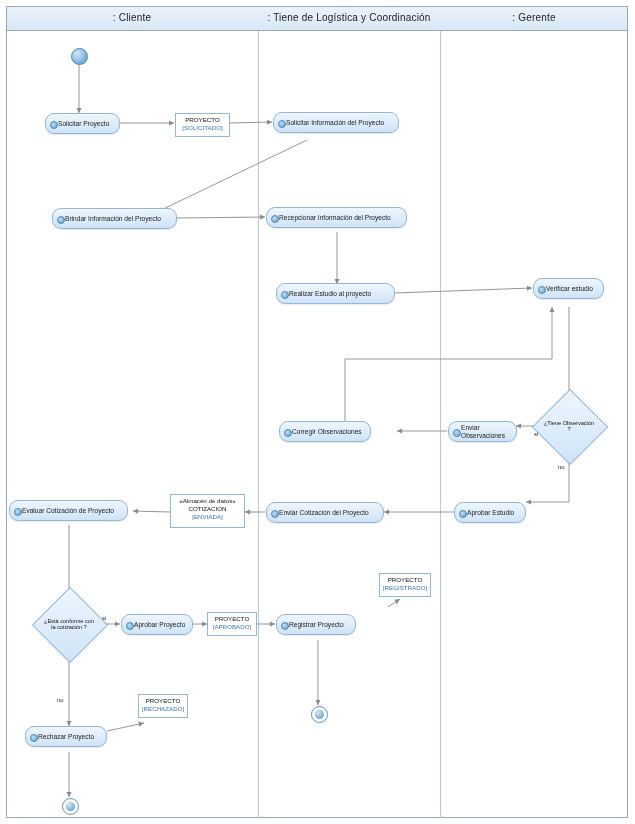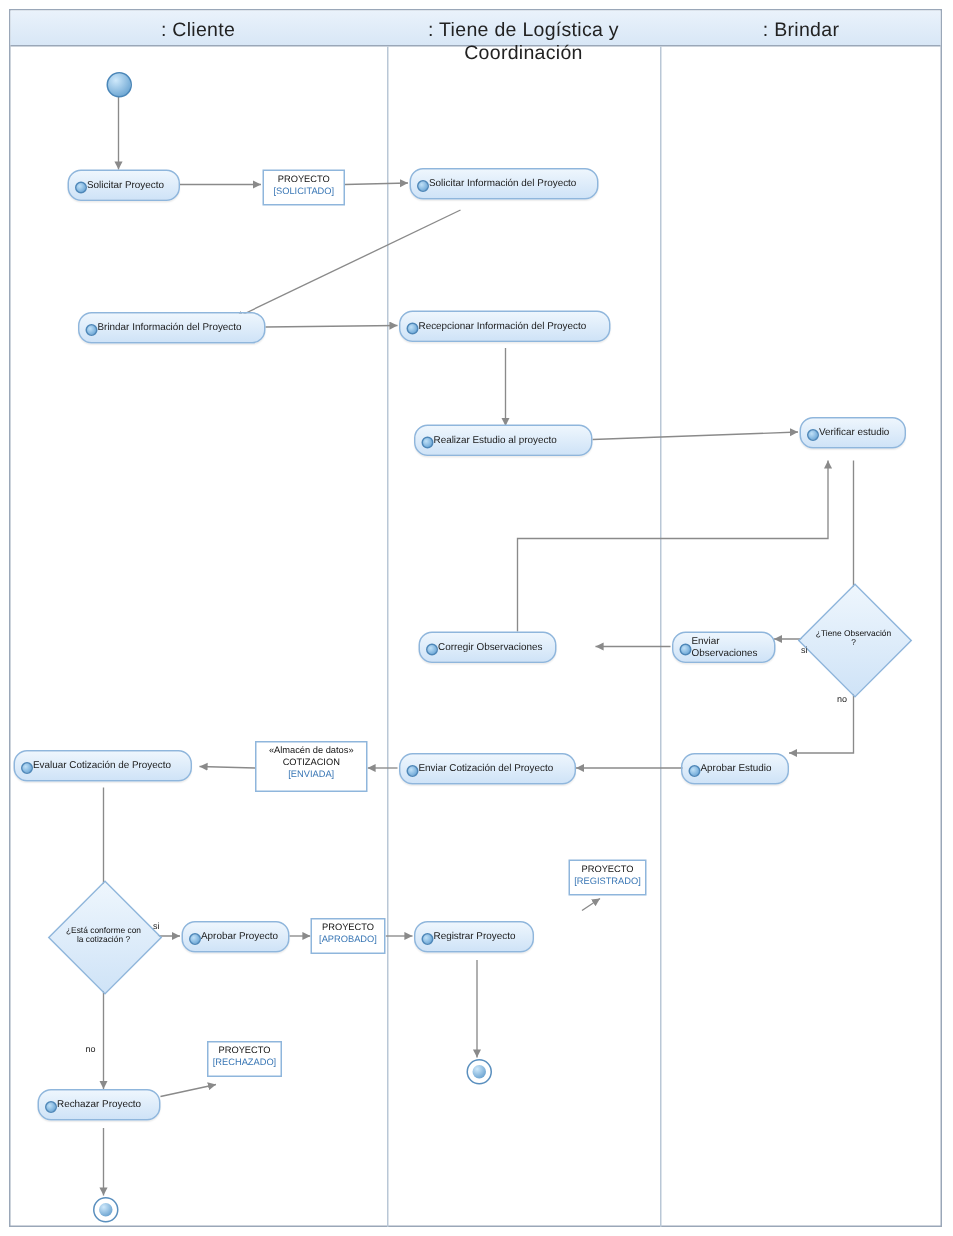--- a/index.html
+++ b/index.html
@@ -1,20 +1,20 @@
 <!DOCTYPE html>
 <html><head>
 <meta charset="utf-8">
 <style>
   html,body{margin:0;padding:0;background:#ffffff;}
   body{font-family:"Liberation Sans",sans-serif;}
   #page{position:relative;width:635px;height:824px;overflow:hidden;background:#fff;}
   #frame{position:absolute;left:6px;top:6px;width:622px;height:812px;border:1px solid #9aa7b8;background:#ffffff;box-sizing:border-box;}
   #swimlane-header{position:absolute;left:0;top:0;width:100%;height:24px;background:linear-gradient(#eaf2fb,#d8e7f6);border-bottom:1px solid #9aa7b8;box-sizing:border-box;}
-  .lane-title{position:absolute;top:5px;font-size:13px;color:#222;text-align:center;letter-spacing:.2px;}
+  .lane-title{position:absolute;top:5px;font-size:10px;color:#222;text-align:center;letter-spacing:.2px;}
   .lane-div{position:absolute;top:24px;width:1px;height:787px;background:#b9c7d6;}
 
   .node{position:absolute;box-sizing:border-box;}
   .action{
     background:linear-gradient(#eef6fd,#cfe3f7);
     border:1px solid #8fb6dc;
     border-radius:9px;
     font-size:6.6px;
     color:#1a1a1a;
     display:flex;align-items:center;
@@ -64,21 +64,21 @@
 </style>
 </head>
 <body>
 
 <div id="page">
   <div id="frame">
 
     <div id="swimlane-header">
       <div class="lane-title" style="left:0px;width:250px;">: Cliente</div>
       <div class="lane-title" style="left:252px;width:180px;">: Tiene de Logística y Coordinación</div>
-      <div class="lane-title" style="left:434px;width:186px;">: Brindar</div>
+      <div class="lane-title" style="left:434px;width:186px;">: Gerente</div>
     </div>
     <div class="lane-div" style="left:251px;"></div>
     <div class="lane-div" style="left:433px;"></div>
 
     <svg id="wires">
       <defs>
         <marker id="ah" markerWidth="7" markerHeight="7" refX="6" refY="3" orient="auto">
           <path d="M0,0 L6,3 L0,6 z" fill="#8a8a8a"></path>
         </marker>
       </defs>

